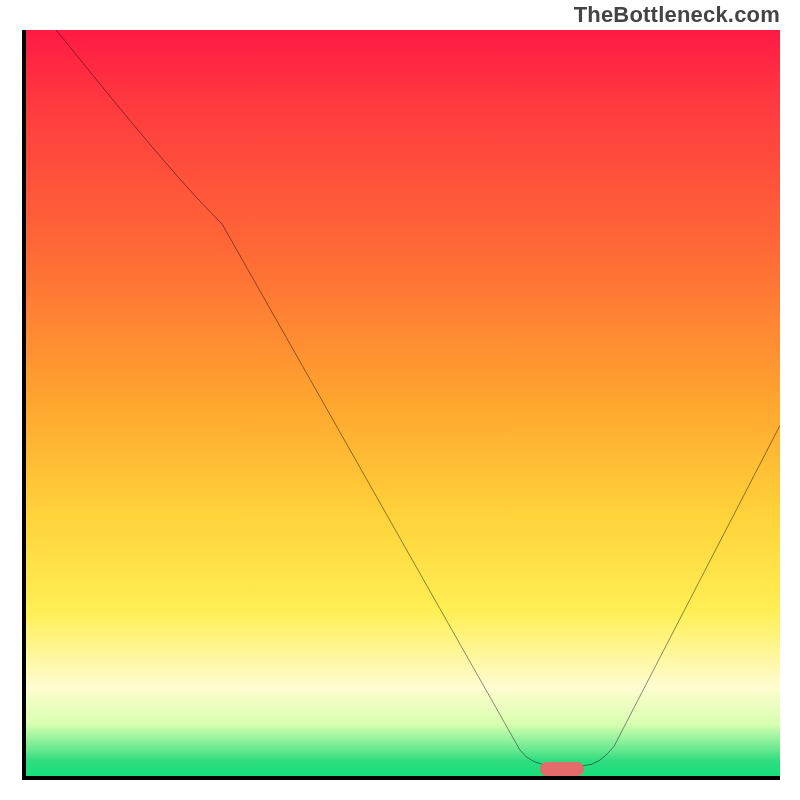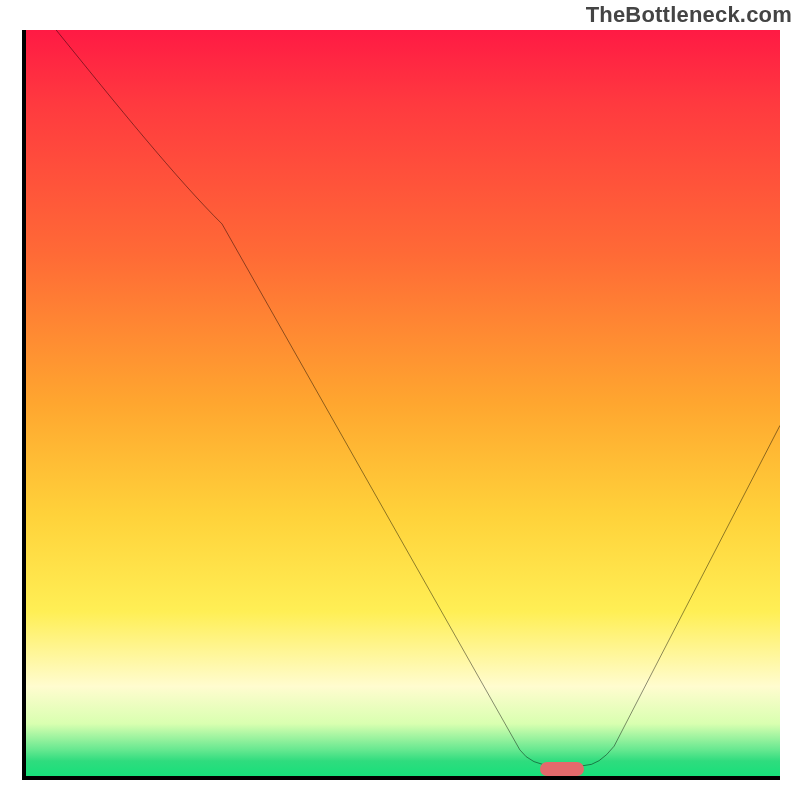--- a/index.html
+++ b/index.html
@@ -12,21 +12,21 @@
   }
   .stage {
     position: relative;
     width: 800px;
     height: 800px;
     overflow: hidden;
   }
   .watermark {
     position: absolute;
     top: 2px;
-    right: 8px;
+    right: 20px;
     font-size: 22px;
     font-weight: 600;
     color: #444;
     letter-spacing: 0.2px;
     z-index: 10;
   }
   .plot-frame {
     position: absolute;
     left: 22px;
     top: 30px;

